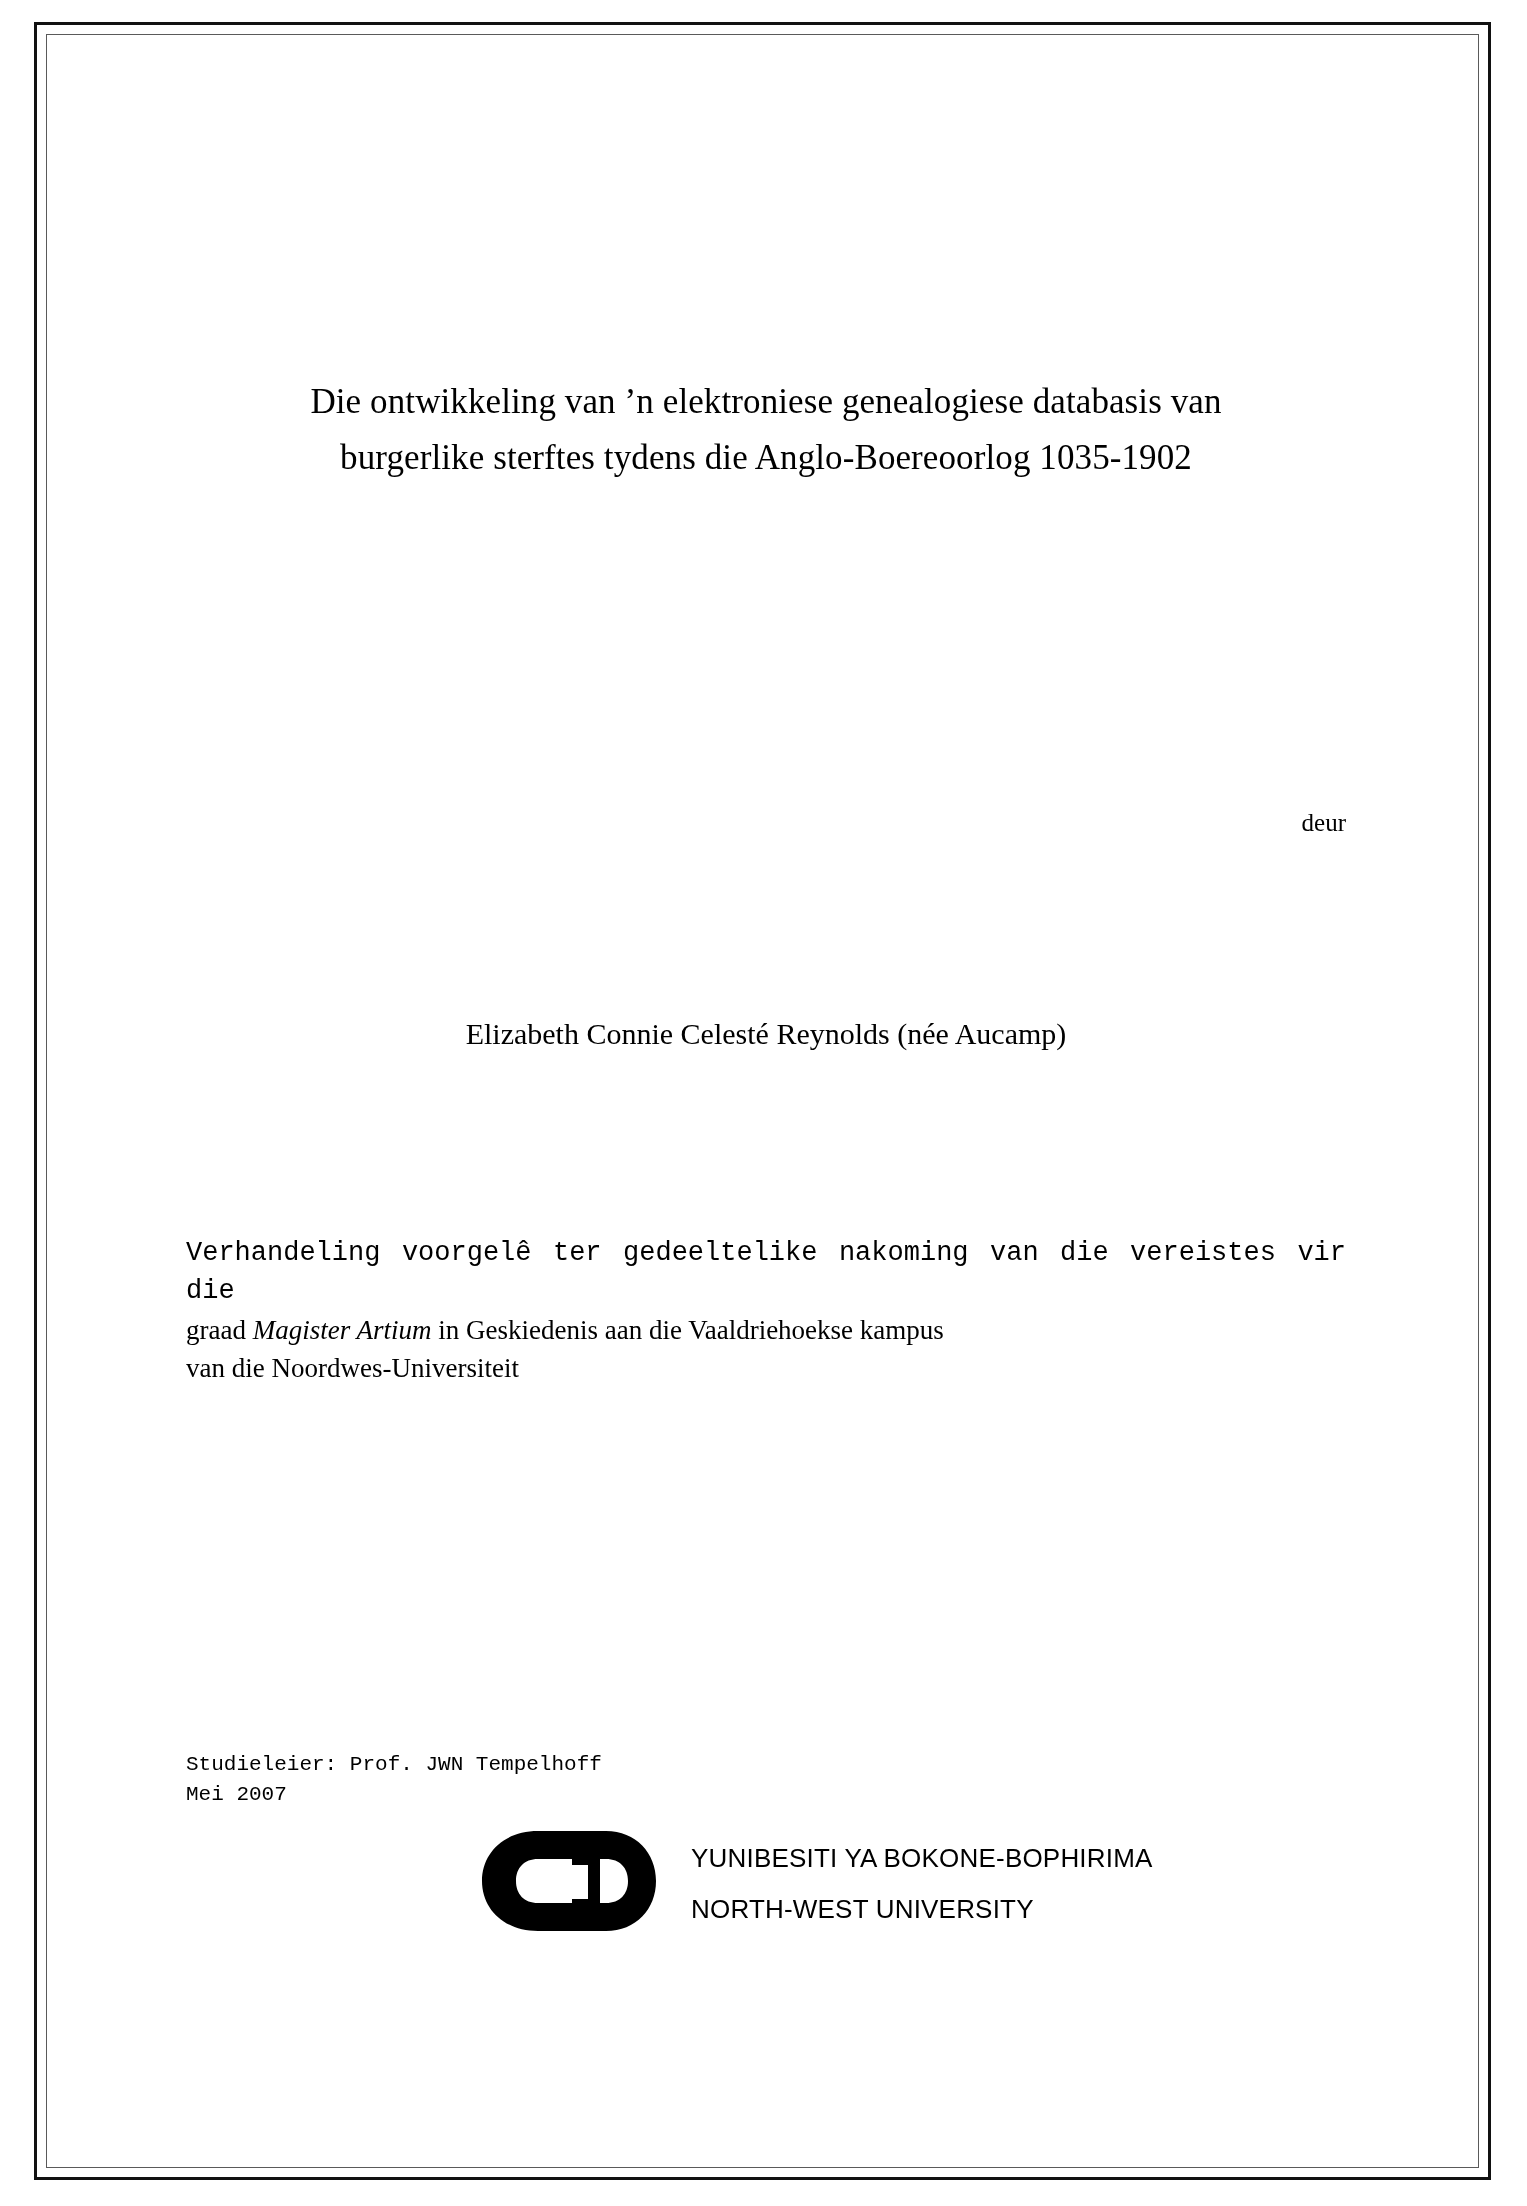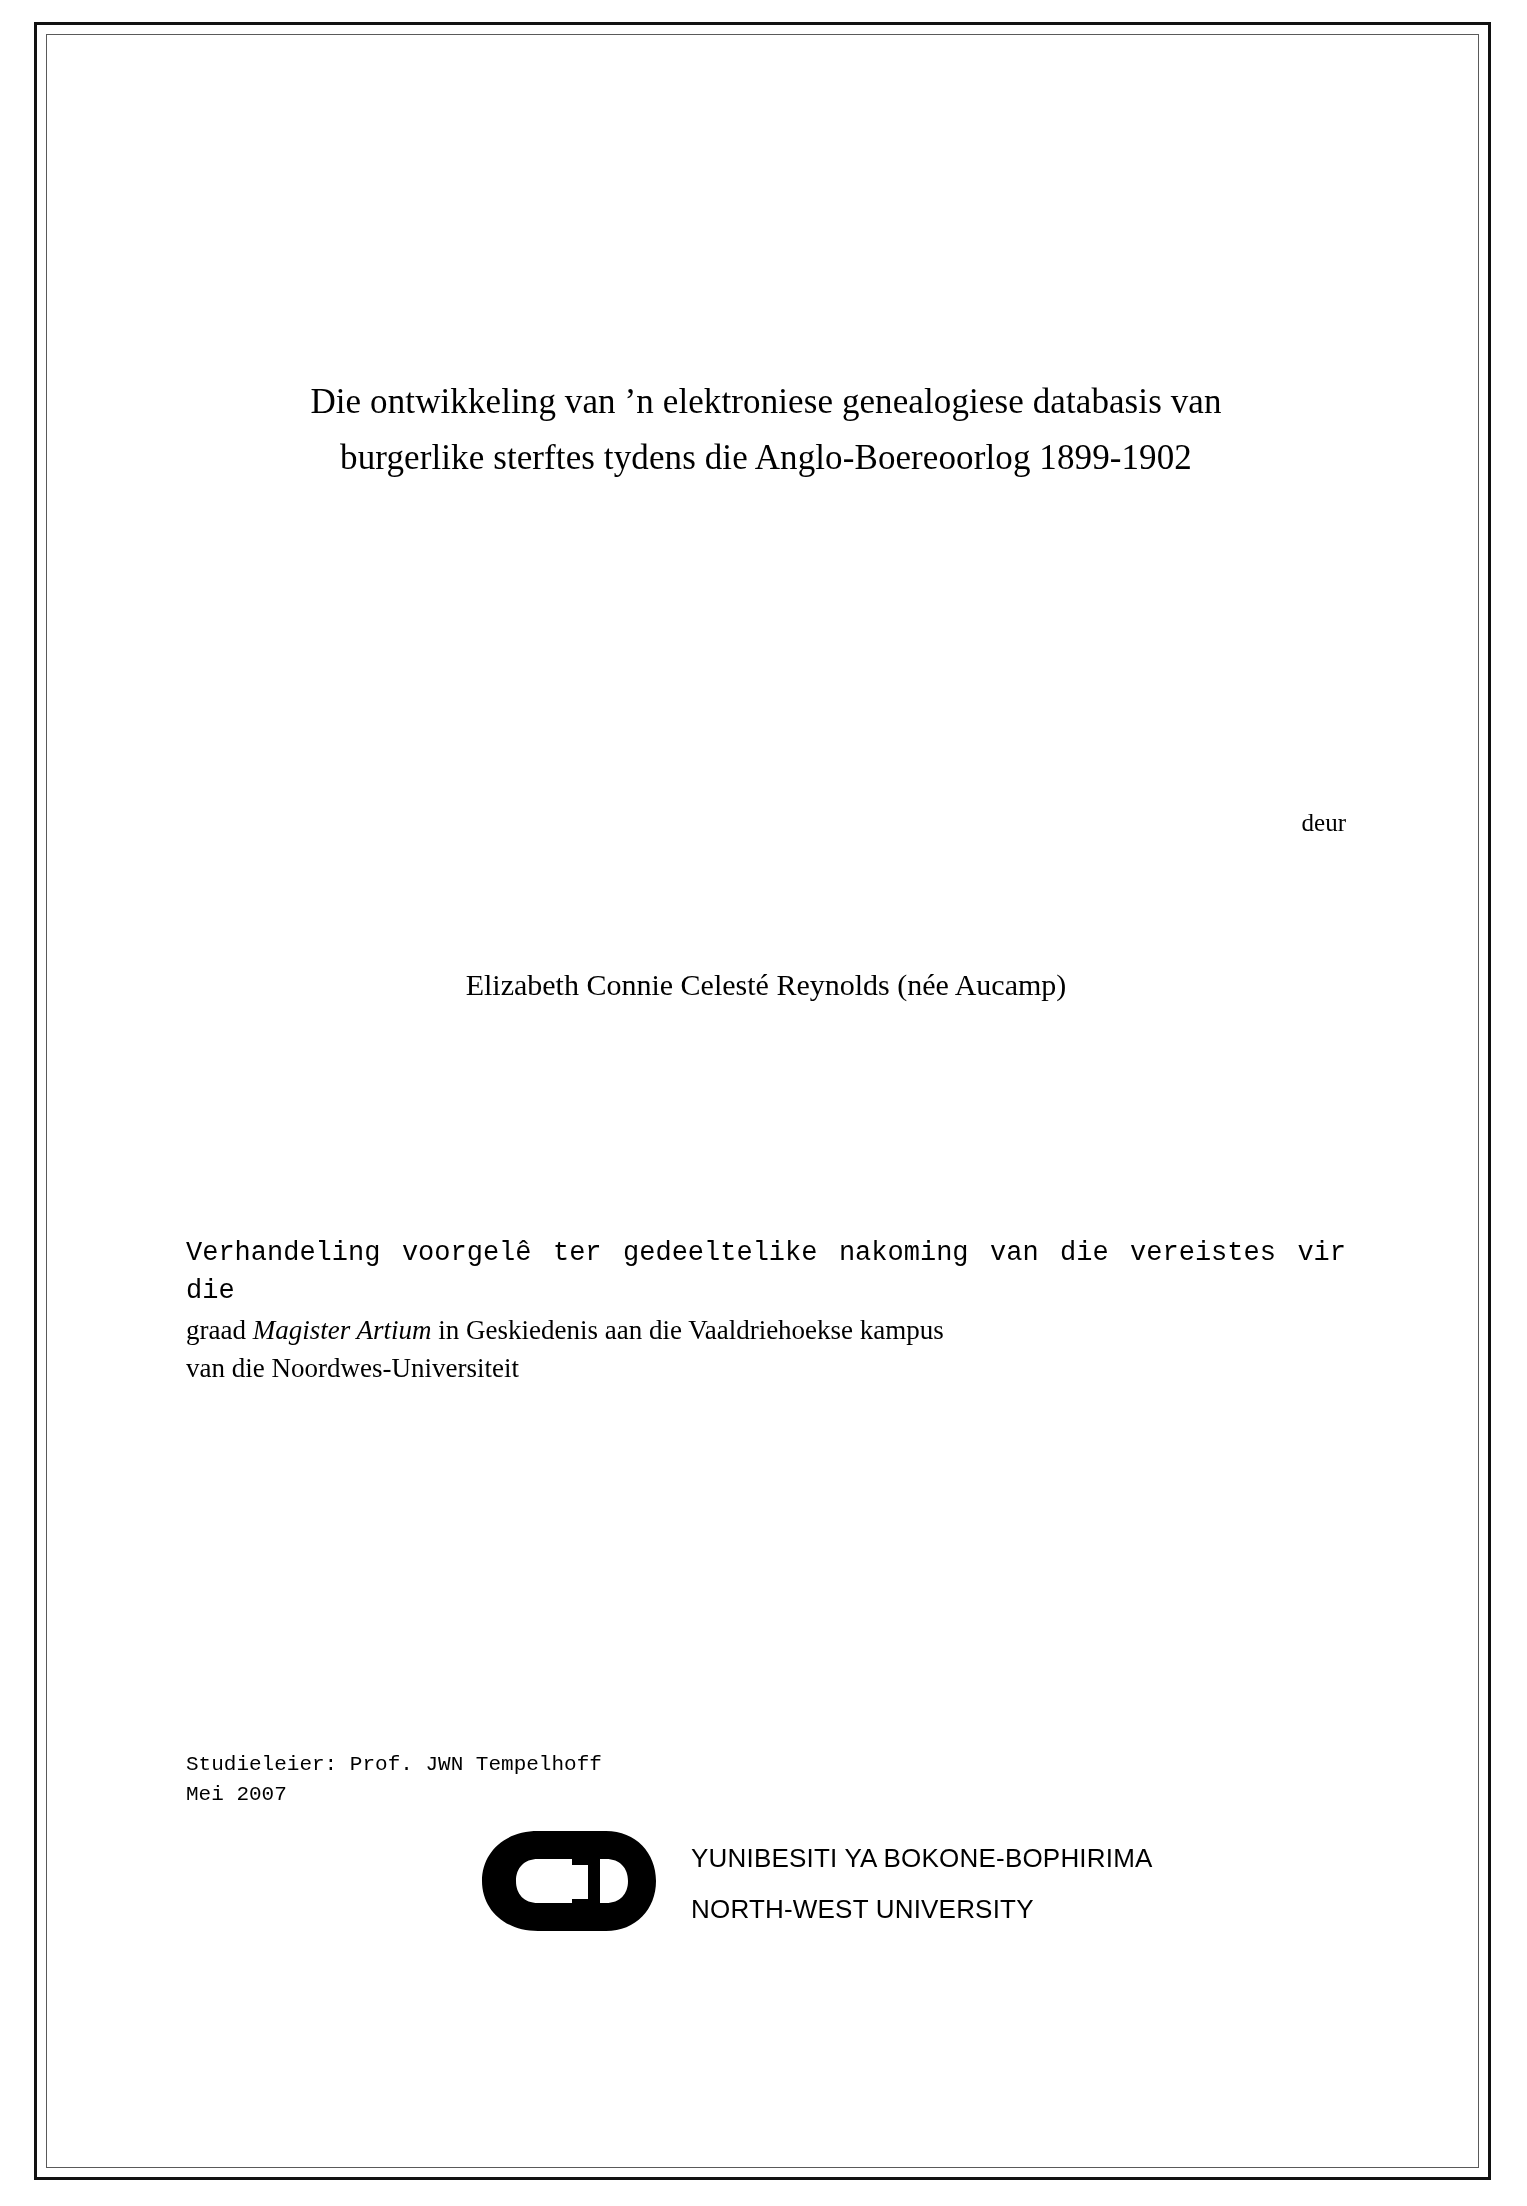--- a/index.html
+++ b/index.html
@@ -74,21 +74,21 @@
     left: 140px;
     top: 775px;
     width: 1160px;
     text-align: right;
     font-size: 25px;
   }
 
   .author-name {
     position: absolute;
     left: 140px;
-    top: 934px;
+    top: 983px;
     width: 1160px;
     text-align: center;
     font-size: 30px;
   }
 
   .statement {
     position: absolute;
     left: 140px;
     top: 1200px;
     width: 1160px;
@@ -147,21 +147,21 @@
 
 <div class="scan-page">
 
   <div class="scan-border-outer"></div>
   <div class="scan-border-inner"></div>
 
   <div class="content">
 
     <div class="title-block">
       <div class="title-line">Die ontwikkeling van ’n elektroniese genealogiese databasis van</div>
-      <div class="title-line">burgerlike sterftes tydens die Anglo-Boereoorlog 1899-1902</div>
+      <div class="title-line">burgerlike sterftes tydens die Anglo-Boereoorlog 1035-1902</div>
     </div>
 
     <div class="author-by">deur</div>
 
     <div class="author-name">Elizabeth Connie Celesté Reynolds (née Aucamp)</div>
 
     <div class="statement">
       <div class="just">Verhandeling voorgelê ter gedeeltelike nakoming van die vereistes vir die</div>
       <div><span>graad </span><em>Magister Artium</em><span> in Geskiedenis aan die Vaaldriehoekse kampus</span></div>
       <div>van die Noordwes-Universiteit</div>

